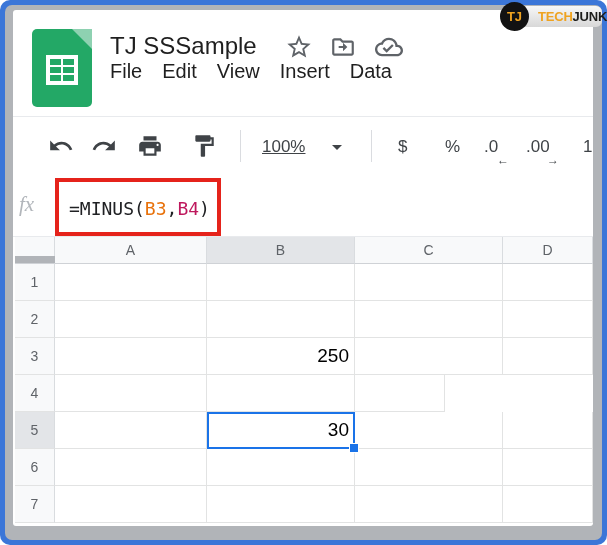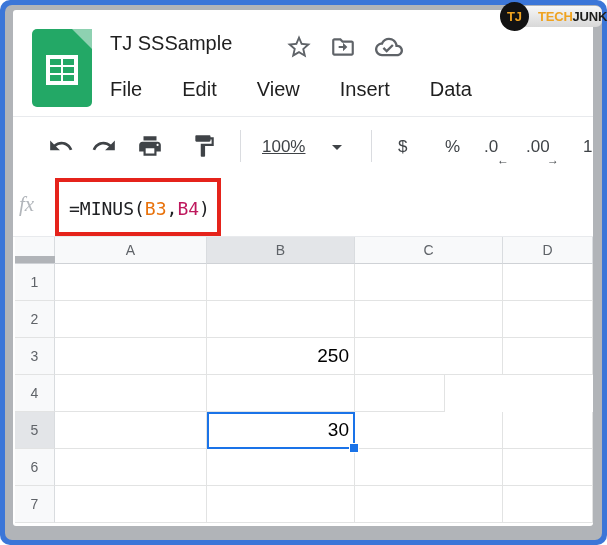--- a/index.html
+++ b/index.html
@@ -5,23 +5,23 @@
   * { box-sizing: border-box; margin: 0; padding: 0; }
   html,body { width:607px; height:545px; }
   body { font-family: "Liberation Sans", sans-serif; }
 
   .stage { position:relative; width:607px; height:545px; background:#3b76d8; border-radius:10px; overflow:hidden; }
   .frame { position:absolute; inset:5px; background:#b1b4b8; border-radius:7px; }
   .content { position:absolute; left:13px; top:10px; right:14px; bottom:19px; background:#fff; border-radius:3px; overflow:hidden; }
 
   
   .sheets-icon { position:absolute; left:19px; top:19px; width:60px; height:78px; }
-  .doc-title { position:absolute; left:97px; top:22px; font-size:20px; color:#1f1f1f; white-space:nowrap; }
+  .doc-title { position:absolute; left:97px; top:22px; font-size:24px; color:#1f1f1f; white-space:nowrap; }
   .hicon { position:absolute; }
-  .menu-row { position:absolute; left:97px; top:68px; display:flex; gap:40px; }
+  .menu-row { position:absolute; left:97px; top:50px; display:flex; gap:20px; }
   .menu-item { font-size:20px; color:#1f1f1f; cursor:pointer; white-space:nowrap; }
 
   .divider-h { position:absolute; left:0; right:0; height:1px; background:#e8eaed; }
 
   
   .tico { position:absolute; top:123px; }
   .tdiv { position:absolute; top:120px; width:1px; height:32px; background:#dadce0; }
   .tlabel { position:absolute; top:127px; font-size:17px; color:#3f4347; white-space:nowrap; }
   .mini-arrow { position:absolute; top:143px; font-size:12px; color:#3f4347; }
 

